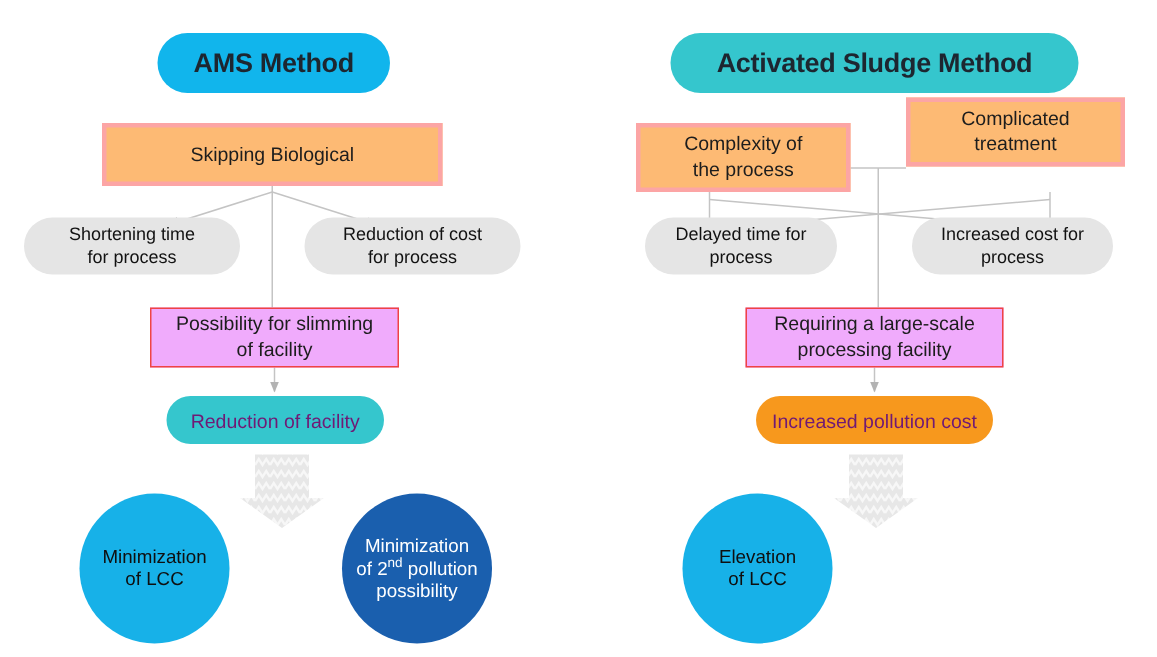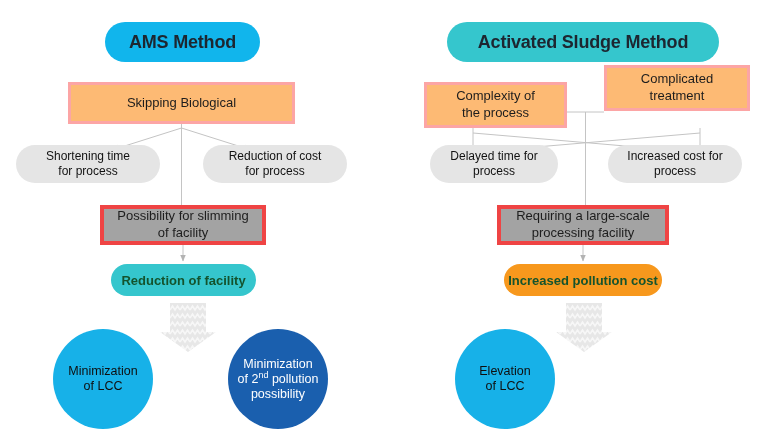--- a/index.html
+++ b/index.html
@@ -63,22 +63,22 @@
     justify-content: center;
     text-align: center;
     border: 3px solid #fca5a5;
     background: #fdba74;
     color: #1d1d1d;
     font-size: 13px;
     line-height: 1.28;
     padding: 2px 4px;
   }
   .rect-box.shaded {
-    background: #a3a3a3;
-    border: 4px solid #ef4444;
+    background: #f0abfc;
+    border: 1px solid #ef4444;
   }
 
   #box-skipping     { left: 68px;  top: 82px;  width: 227px; height: 42px; }
   #box-complexity   { left: 424px; top: 82px;  width: 143px; height: 46px; }
   #box-complicated  { left: 604px; top: 65px;  width: 146px; height: 46px; }
   #box-slimming     { left: 100px; top: 205px; width: 166px; height: 40px; }
   #box-largescale   { left: 497px; top: 205px; width: 172px; height: 40px; }
 
   
   .capsule-gray {
@@ -100,24 +100,23 @@
   #cap-increased  { left: 608px; top: 145px; width: 134px; height: 38px; }
 
   
   .result-pill {
     position: absolute;
     display: flex;
     align-items: center;
     justify-content: center;
     text-align: center;
     border-radius: 999px;
-    color: #14532d;
+    color: #701a75;
     font-size: 13px;
     white-space: nowrap;
-    font-weight: bold;
   }
   #pill-reduction-facility {
     left: 111px; top: 264px; width: 145px; height: 32px;
     background: #35c6cd;
   }
   #pill-increased-cost {
     left: 504px; top: 264px; width: 158px; height: 32px;
     background: #f7981d;
   }
 

